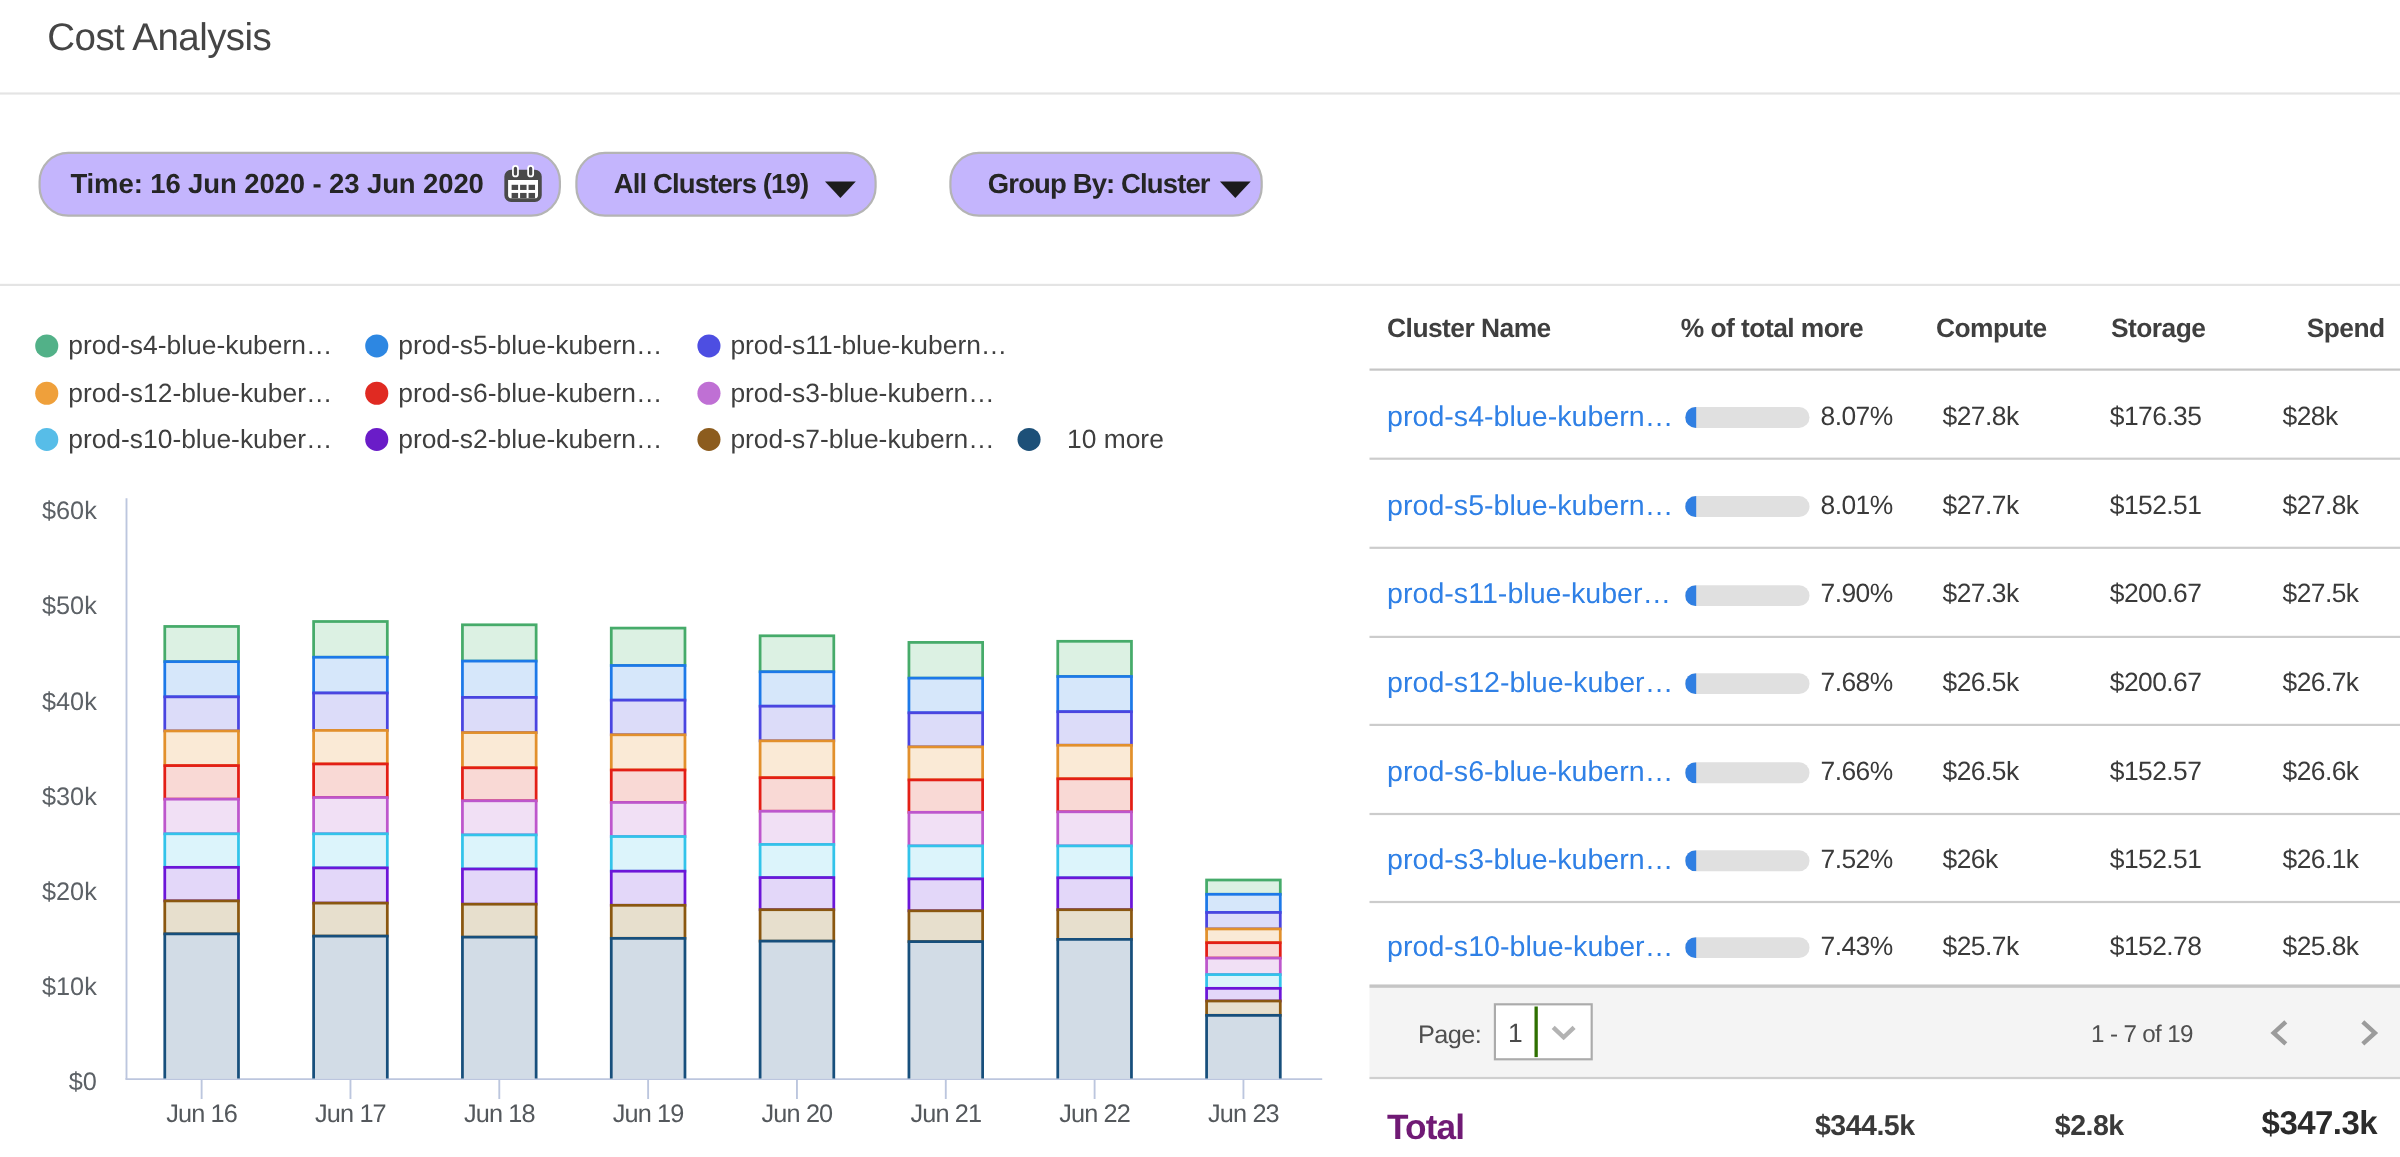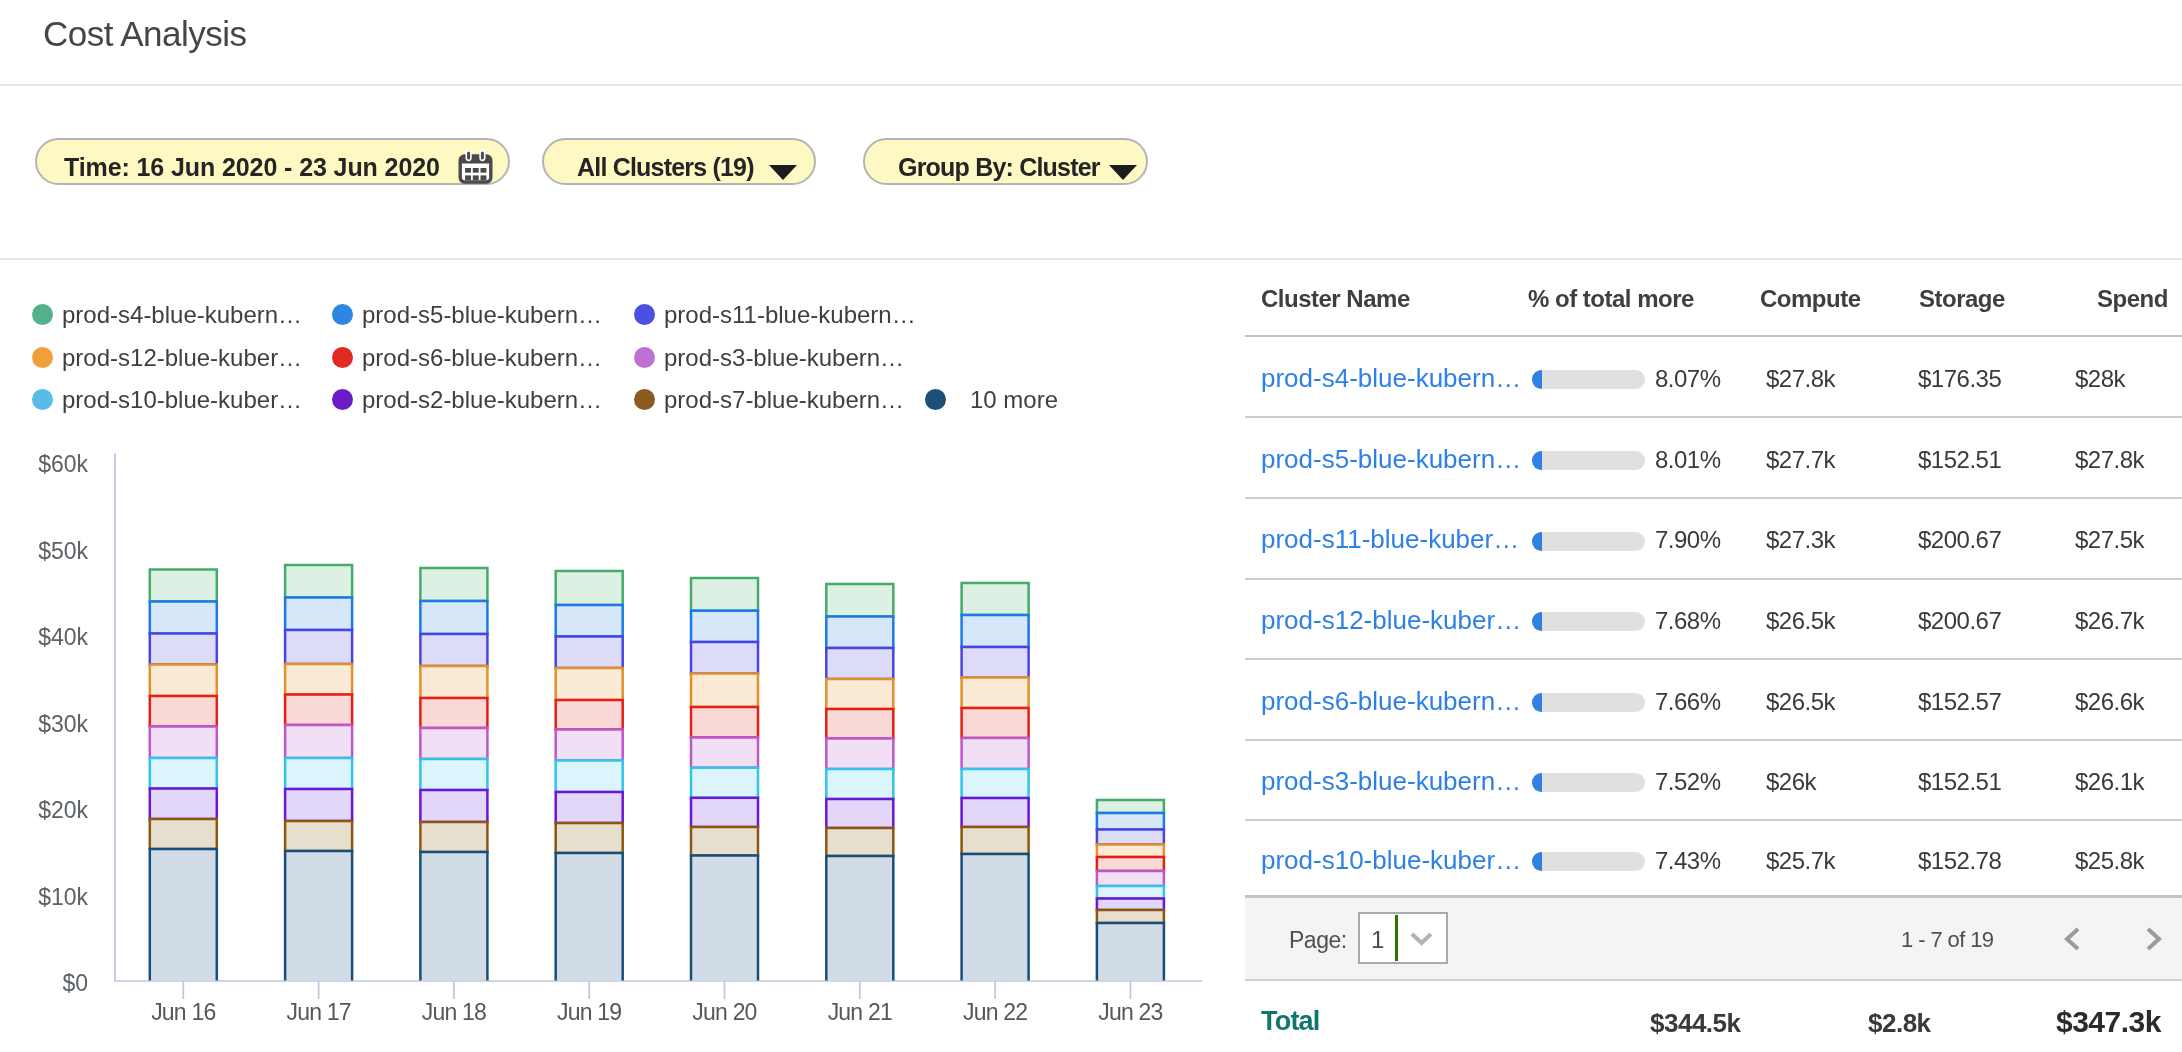--- a/index.html
+++ b/index.html
@@ -1,22 +1,22 @@
 <!DOCTYPE html>
 <html><head>
 <meta charset="utf-8">
 <style>
   html,body{margin:0;padding:0;background:#fff;}
   body{width:2182px;height:1052px;position:relative;overflow:hidden;
        font-family:"Liberation Sans",sans-serif;}
   .abs{position:absolute;}
   .hline{position:absolute;background:#e4e4e4;height:2px;left:0;width:2182px;}
   .title{position:absolute;left:43px;top:14px;font-size:35px;color:#454545;letter-spacing:-0.5px;text-align:right;}
-  .pill{position:absolute;top:138px;height:47px;border:2px solid #b4b4b4;border-radius:27px;
-        box-sizing:border-box;background:#fef9c3;}
+  .pill{position:absolute;top:138px;height:59px;border:2px solid #b4b4b4;border-radius:27px;
+        box-sizing:border-box;background:#c4b5fd;}
   .pill span{position:absolute;font-weight:bold;font-size:25px;color:#252525;top:13px;white-space:nowrap;}
   .caret{position:absolute;width:0;height:0;border-left:14px solid transparent;
          border-right:14px solid transparent;border-top:15px solid #1c1c1c;top:25px;}
   .leg{position:absolute;font-size:24px;color:#3f3f3f;white-space:nowrap;}
   .dot{position:absolute;width:21px;height:21px;border-radius:50%;}
   
   .th{position:absolute;font-weight:bold;font-size:24px;letter-spacing:-0.5px;color:#3f3f3f;white-space:nowrap;}
   .sep{position:absolute;left:1245px;width:937px;height:2px;background:#cccccc;}
   .link{position:absolute;font-size:26px;color:#2f80e6;white-space:nowrap;line-height:1;}
   .val{position:absolute;font-size:24px;letter-spacing:-0.5px;color:#3a3a3a;white-space:nowrap;}
@@ -39,21 +39,21 @@
       <g fill="#4a4a4a">
         <rect x="7.1" y="18" width="5.9" height="4.7"></rect>
         <rect x="14.8" y="18" width="5.9" height="4.7"></rect>
         <rect x="22.5" y="18" width="5.9" height="4.7"></rect>
         <rect x="7.1" y="25.4" width="5.9" height="4.7"></rect>
         <rect x="14.8" y="25.4" width="5.9" height="4.7"></rect>
         <rect x="22.5" y="25.4" width="5.9" height="4.7"></rect>
       </g>
     </svg>
   </div>
-  <div class="pill" style="left:542px;width:274px;text-align:right;">
+  <div class="pill" style="left:523px;width:274px;text-align:right;">
     <span style="left:33px;letter-spacing:-0.8px;">All Clusters (19)</span>
     <div class="caret" style="left:225px;"></div>
   </div>
   <div class="pill" style="left:863px;width:285px;">
     <span style="left:33px;letter-spacing:-0.8px;">Group By: Cluster</span>
     <div class="caret" style="left:244px;"></div>
   </div>
 
   <div id="legend"></div>
   <div class="dot" style="left:31.5px;top:303.5px;background:#52b188"></div>
@@ -270,16 +270,16 @@
   <svg class="abs" style="left:1409px;top:931px" width="25" height="15" viewBox="0 0 25 15">
     <polyline points="3,3 12.5,12 22,3" fill="none" stroke="#b3b3b3" stroke-width="4"></polyline>
   </svg>
   <div class="val" style="left:1901px;top:927px;color:#4f4f4f;font-size:22px;letter-spacing:-0.6px;">1 - 7 of 19</div>
   <svg class="abs" style="left:2062px;top:926px" width="20" height="26" viewBox="0 0 20 26">
     <polyline points="16,3 5,13 16,23" fill="none" stroke="#9b9b9b" stroke-width="4"></polyline>
   </svg>
   <svg class="abs" style="left:2144px;top:926px" width="20" height="26" viewBox="0 0 20 26">
     <polyline points="4,3 15,13 4,23" fill="none" stroke="#9b9b9b" stroke-width="4"></polyline>
   </svg>
-  <div class="val" style="left:1261px;top:1006px;font-weight:bold;font-size:27px;letter-spacing:-0.8px;color:#0f766e;">Total</div>
+  <div class="val" style="left:1261px;top:1006px;font-weight:bold;font-size:32px;letter-spacing:-0.8px;color:#701a75;">Total</div>
   <div class="val" style="left:1650px;top:1008px;font-weight:bold;font-size:26px;">$344.5k</div>
   <div class="val" style="left:1868px;top:1008px;font-weight:bold;font-size:26px;">$2.8k</div>
   <div class="val" style="left:2056px;top:1005px;font-weight:bold;font-size:30px;color:#2b2b2b;">$347.3k</div>
 
 </body></html>

